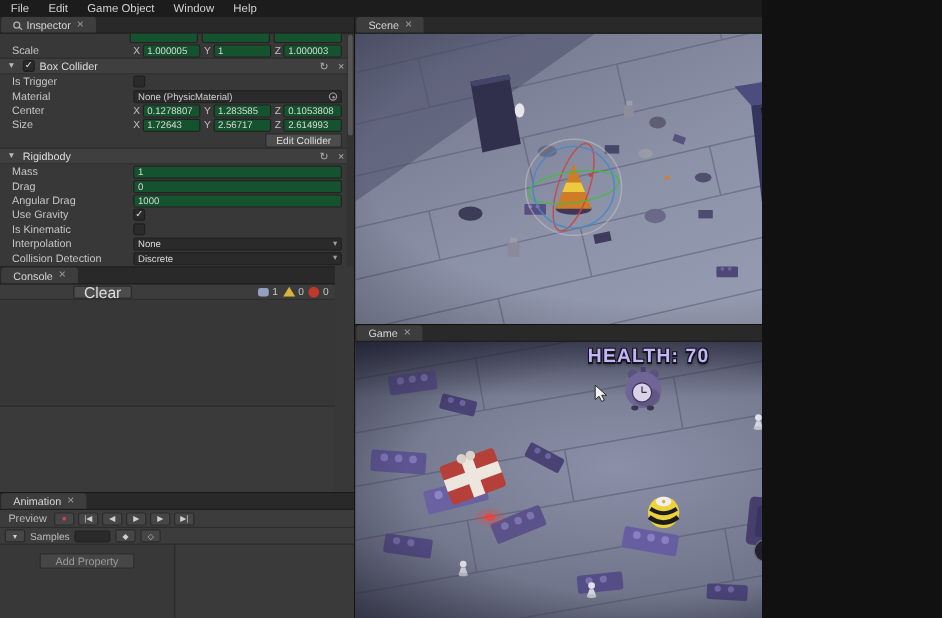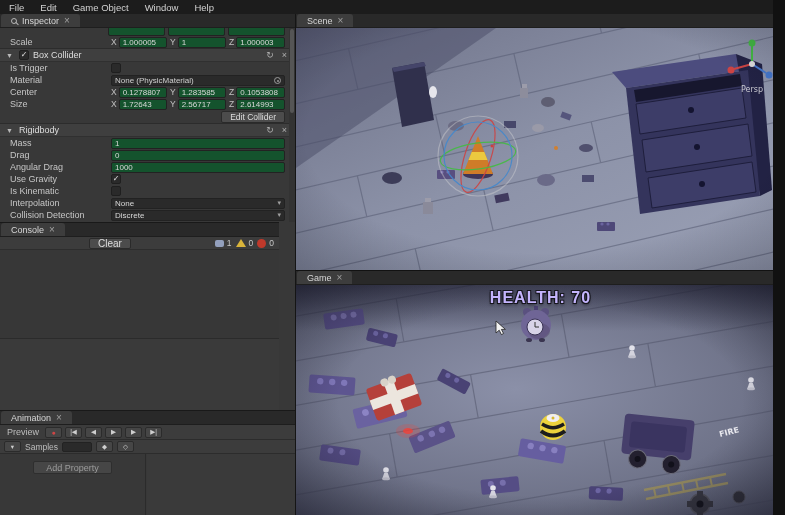--- a/index.html
+++ b/index.html
@@ -1,17 +1,17 @@
 <!DOCTYPE html>
 <html><head>
 <meta charset="utf-8">
 <style>
   *{box-sizing:border-box;margin:0;padding:0}
   html,body{background:#111}
-  .app{position:relative;width:773px;height:515px;background:#2b2b2b;overflow:hidden;
+  .app{position:relative;width:635px;height:515px;background:#2b2b2b;overflow:hidden;
        font-family:"Liberation Sans",sans-serif;color:#c8c8c8;font-size:9px}
   
   .menubar{position:absolute;left:0;top:0;width:785px;height:14px;background:#1c1c1c;
            display:flex;align-items:center;gap:16px;padding:0 9px;font-size:9.5px;color:#d2d2d2;z-index:5}
   .menubar span{cursor:default}
   
   .panel-tabbar{height:14px;background:#292929;border-bottom:1px solid #1e1e1e;
                 display:flex;align-items:flex-end;position:relative}
   .tab{display:flex;align-items:center;gap:5px;background:#3d3d3d;height:13px;padding:0 10px;
        font-size:9px;color:#d6d6d6;border-radius:3px 3px 0 0;margin-left:1px;white-space:nowrap}
@@ -49,21 +49,21 @@
   .picker{width:7px;height:7px;border:1px solid #9a9a9a;border-radius:50%;position:relative;flex-shrink:0}
   .picker::after{content:"";position:absolute;left:2px;top:2px;width:2px;height:2px;border-radius:50%;background:#9a9a9a}
   .btn{background:#4c4c4c;border:1px solid #2a2a2a;border-radius:2px;color:#ddd;font-size:8.5px;
        height:12px;padding:0 8px;display:inline-flex;align-items:center;white-space:nowrap}
   .editcol-row{justify-content:flex-end;height:13px}
   .mag-icon{position:relative;width:6px;height:6px;border:1px solid #b5b5b5;border-radius:50%;display:inline-block}
   .mag-icon::after{content:"";position:absolute;width:4px;height:1px;background:#b5b5b5;transform:rotate(45deg);right:-3px;bottom:-1px}
   
   .console{position:absolute;top:208px;left:0;right:16px;height:188px;border-top:1px solid #191919;background:#373737}
   .console-toolbar{height:13px;background:#3c3c3c;border-bottom:1px solid #2d2d2d;display:flex;align-items:center;padding:0 5px}
-  .console-toolbar .btn{height:11px;font-size:10px;margin-left:84px}
+  .console-toolbar .btn{height:11px;font-size:13px;margin-left:56px}
   .counts{margin-left:auto;display:flex;align-items:center;gap:4px}
   .cnt{display:flex;align-items:center;gap:3px;font-size:8.5px;color:#c8c8c8}
   .ic-bubble{width:9px;height:7px;background:#93a0bd;border-radius:2px}
   .ic-warn{width:0;height:0;border-left:5px solid transparent;border-right:5px solid transparent;border-bottom:8px solid #d9b43a}
   .ic-err{width:9px;height:9px;border-radius:50%;background:#c0392b}
   .console-log{position:relative;height:161px}
   .log-row{height:13px;display:flex;align-items:center;gap:5px;padding:0 5px;background:#3e3e3e}
   .ic-info{width:9px;height:9px;border-radius:50%;background:#c9c9c9;color:#2b2b2b;font-size:7px;font-weight:bold;
            display:flex;align-items:center;justify-content:center;flex-shrink:0}
   .log-text{font-size:9px;color:#d2d2d2}

